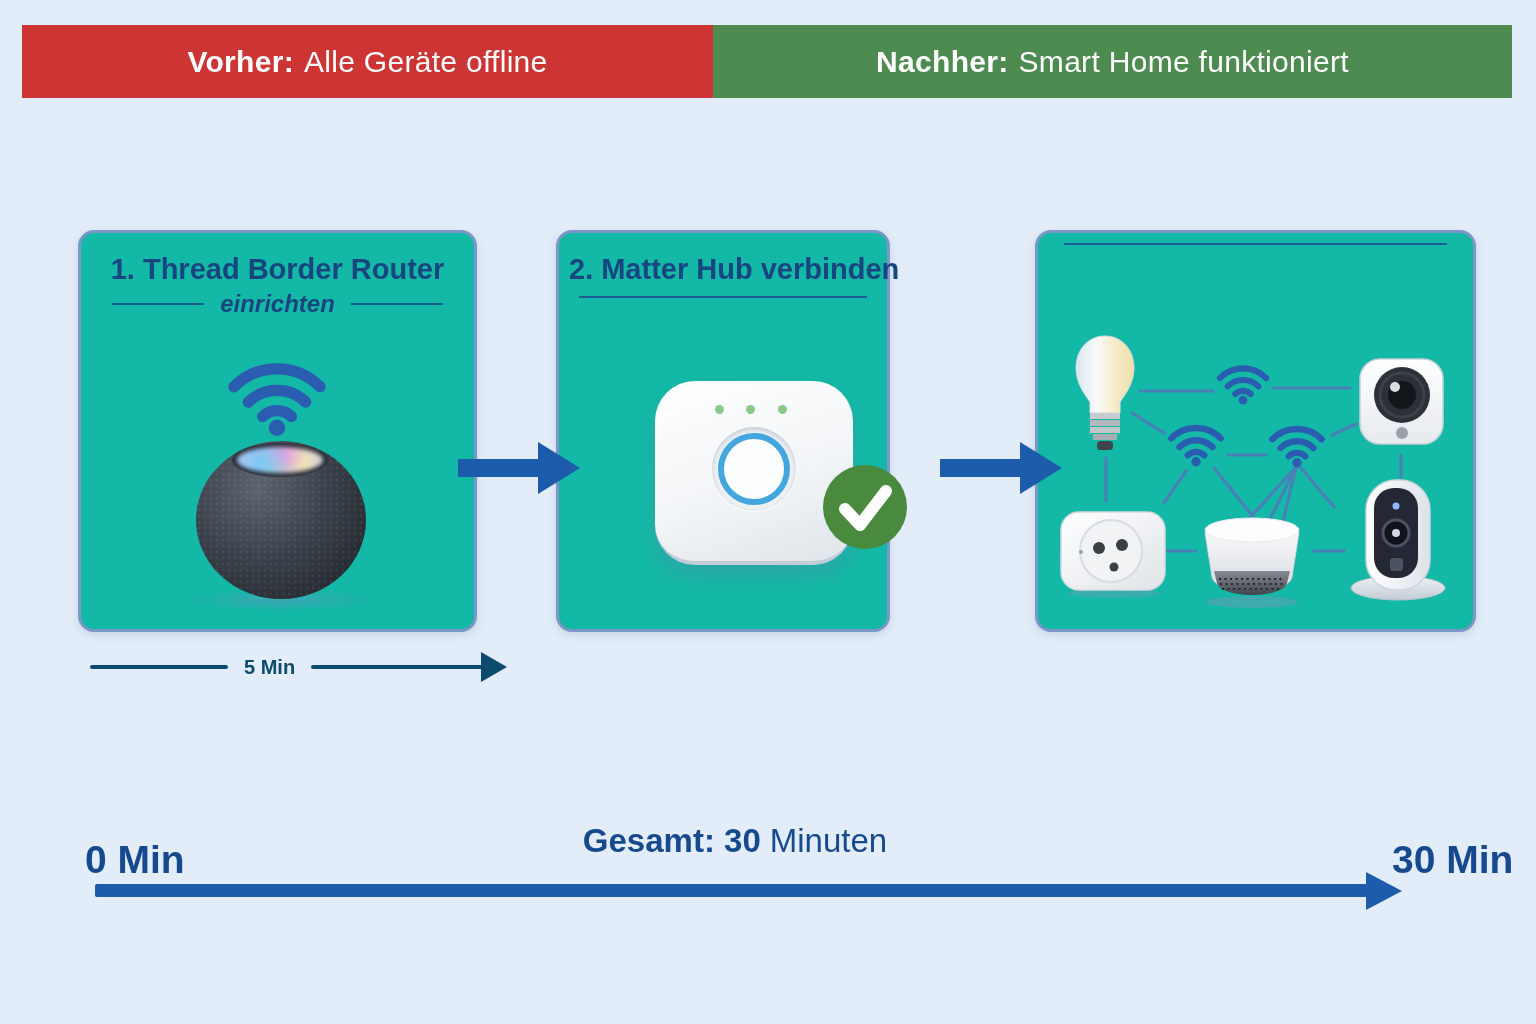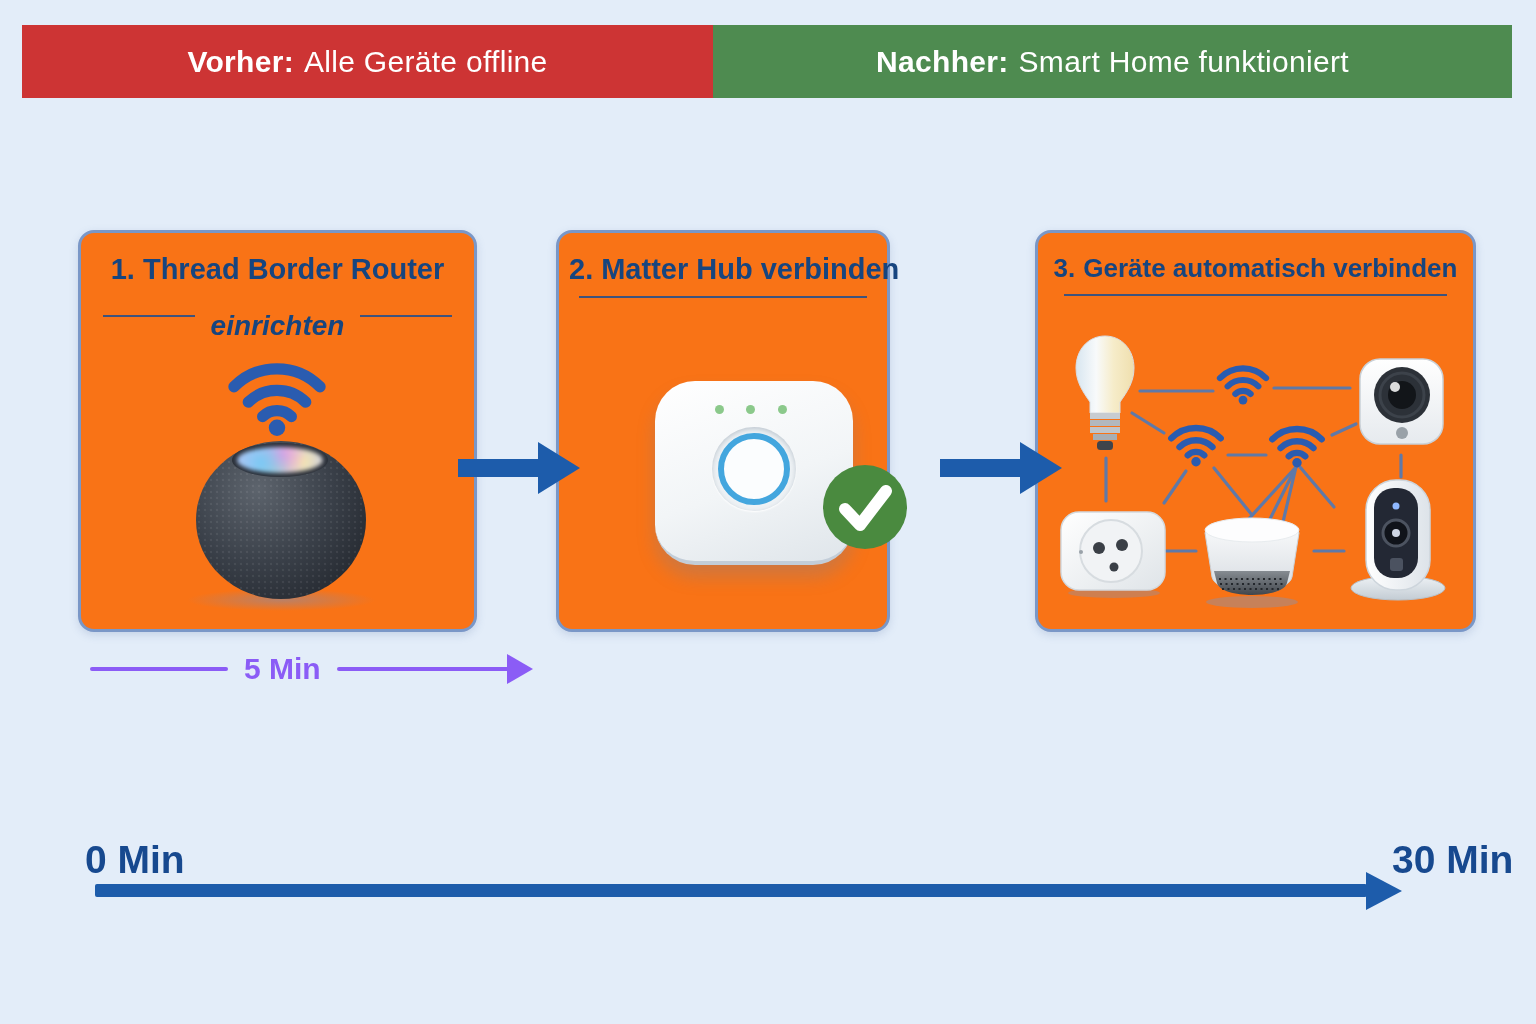--- a/index.html
+++ b/index.html
@@ -16,41 +16,41 @@
     display:flex;align-items:center;justify-content:center;
     color:#ffffff;font-size:30px;letter-spacing:.3px;white-space:nowrap;
   }
   .banner-before{left:22px;width:691px;background:#cd3434;}
   .banner-after{left:713px;width:799px;background:#4e8b50;}
   .banner-half .b-label{font-weight:700;margin-right:10px;}
 
   
   .card{
     position:absolute;top:230px;height:402px;
-    background:#f97316;border:3px solid #7a97c7;border-radius:16px;
+    background:#14b8a6;border:3px solid #7a97c7;border-radius:16px;
     box-sizing:border-box;box-shadow:0 3px 8px rgba(90,120,170,.22);
   }
   .card1{left:78px;width:399px;}
   .card2{left:556px;width:334px;}
   .card3{left:1035px;width:441px;}
   .card-title{
     margin:20px 10px 0;text-align:center;color:#17457f;white-space:nowrap;
   }
   .card1 .card-title{font-size:29px;font-weight:700;}
   .card2 .card-title{font-size:29px;}
   .card3 .card-title{font-size:26px;}
   .t-num{font-weight:700;margin-right:8px;}
   .t-text{font-weight:600;}
   .title-underline{height:2px;background:#1d4d8f;opacity:.85;margin:10px auto 0;width:88%;}
   .subtitle-row{
     display:flex;align-items:center;justify-content:center;gap:16px;
     margin-top:4px;color:#17457f;
   }
   .subtitle-row .sub-line{width:92px;height:2px;background:#1d4d8f;opacity:.85;}
-  .subtitle-row .sub-text{font-style:italic;font-weight:600;font-size:28px;margin-top:20px;}
+  .subtitle-row .sub-text{font-style:italic;font-weight:600;font-size:24px;}
 
   
   .wifi{position:absolute;}
 
   
   .hp-sphere{
     position:absolute;left:115px;top:208px;width:170px;height:158px;border-radius:50%;
     background:
       radial-gradient(circle, rgba(255,255,255,.07) 1px, transparent 1.6px),
       radial-gradient(circle at 36% 30%, #5d646d, #3a4049 48%, #22262d 88%);
@@ -96,21 +96,21 @@
   
   .scene-dev{position:absolute;}
   .net-lines{position:absolute;left:0;top:0;}
 
   
   .big-arrow{position:absolute;top:436px;width:122px;height:64px;}
 
   
   .tl-seg{
     position:absolute;top:652px;display:flex;align-items:center;
-    font-size:30px;font-weight:700;color:#8b5cf6;white-space:nowrap;
+    font-size:20px;font-weight:700;color:#0c4a6e;white-space:nowrap;
   }
   .tl-line{height:4px;background:currentColor;border-radius:2px;}
   .tl-label{margin:0 16px;}
   .tl-head{
     width:0;height:0;margin-left:-2px;
     border-left:26px solid currentColor;
     border-top:15px solid transparent;border-bottom:15px solid transparent;
   }
 
   
@@ -188,23 +188,20 @@
         <div class="hub-button-ring"></div>
       </div>
     </div>
     <svg class="check-badge" viewBox="0 0 86 86" style="color: rgb(74, 138, 63);">
       <circle cx="43" cy="43" r="42" fill="currentColor"></circle>
       <polyline points="23,45 38,61 64,27" fill="none" stroke="#ffffff" stroke-width="12" stroke-linecap="round" stroke-linejoin="round"></polyline>
     </svg>
   </div>
 
   <div class="card card3">
-    <div class="card-title">
-      <span class="t-num">3.</span><span class="t-text">Geräte automatisch verbinden</span>
-    </div>
     <div class="title-underline"></div>
 
     <svg class="net-lines" width="441" height="402" viewBox="0 0 441 402">
       <g stroke="#4f7ab8" stroke-width="3.2" stroke-linecap="round" opacity="0.9">
         <line x1="102" y1="158" x2="175" y2="158"></line>
         <line x1="236" y1="155" x2="312" y2="155"></line>
         <line x1="68" y1="225" x2="68" y2="268"></line>
         <line x1="94" y1="180" x2="126" y2="200"></line>
         <line x1="190" y1="222" x2="228" y2="222"></line>
         <line x1="148" y1="238" x2="126" y2="270"></line>
@@ -333,19 +330,22 @@
   </svg>
 
   <div class="tl-seg" style="left:90px">
     <div class="tl-line" style="width:138px"></div>
     <span class="tl-label">5 Min</span>
     <div class="tl-line" style="width:172px"></div>
     <div class="tl-head"></div>
   </div>
 
   <span class="sum-label sum-start">0 Min</span>
+  <div class="sum-total">
+    <span class="tot-bold">Gesamt: 30</span><span class="tot-rest">Minuten</span>
+  </div>
   <span class="sum-label sum-end">30 Min</span>
   <div style="color: rgb(29, 92, 171);">
     <div class="total-arrow-shaft"></div>
     <div class="total-arrow-head"></div>
   </div>
 
 </div>
 
 </body></html>

